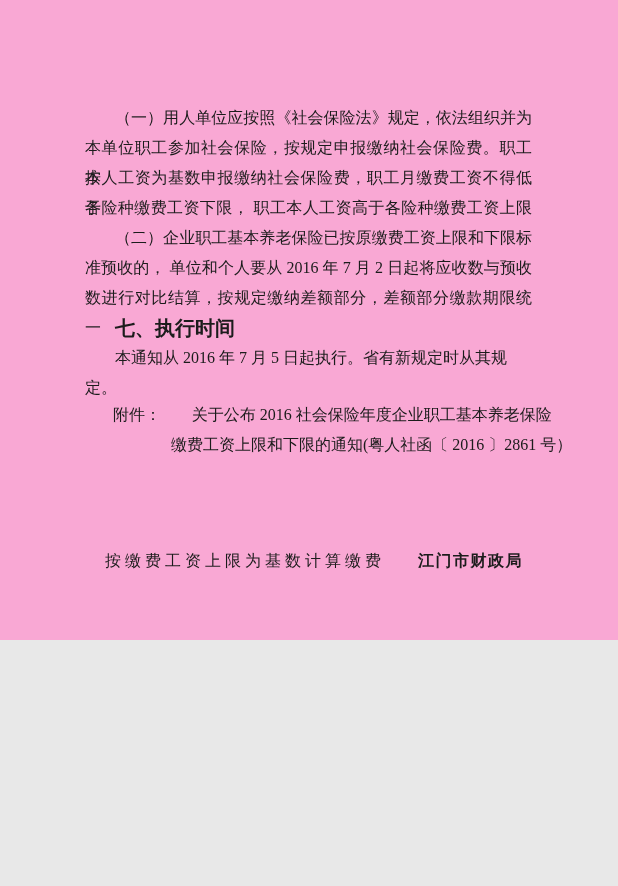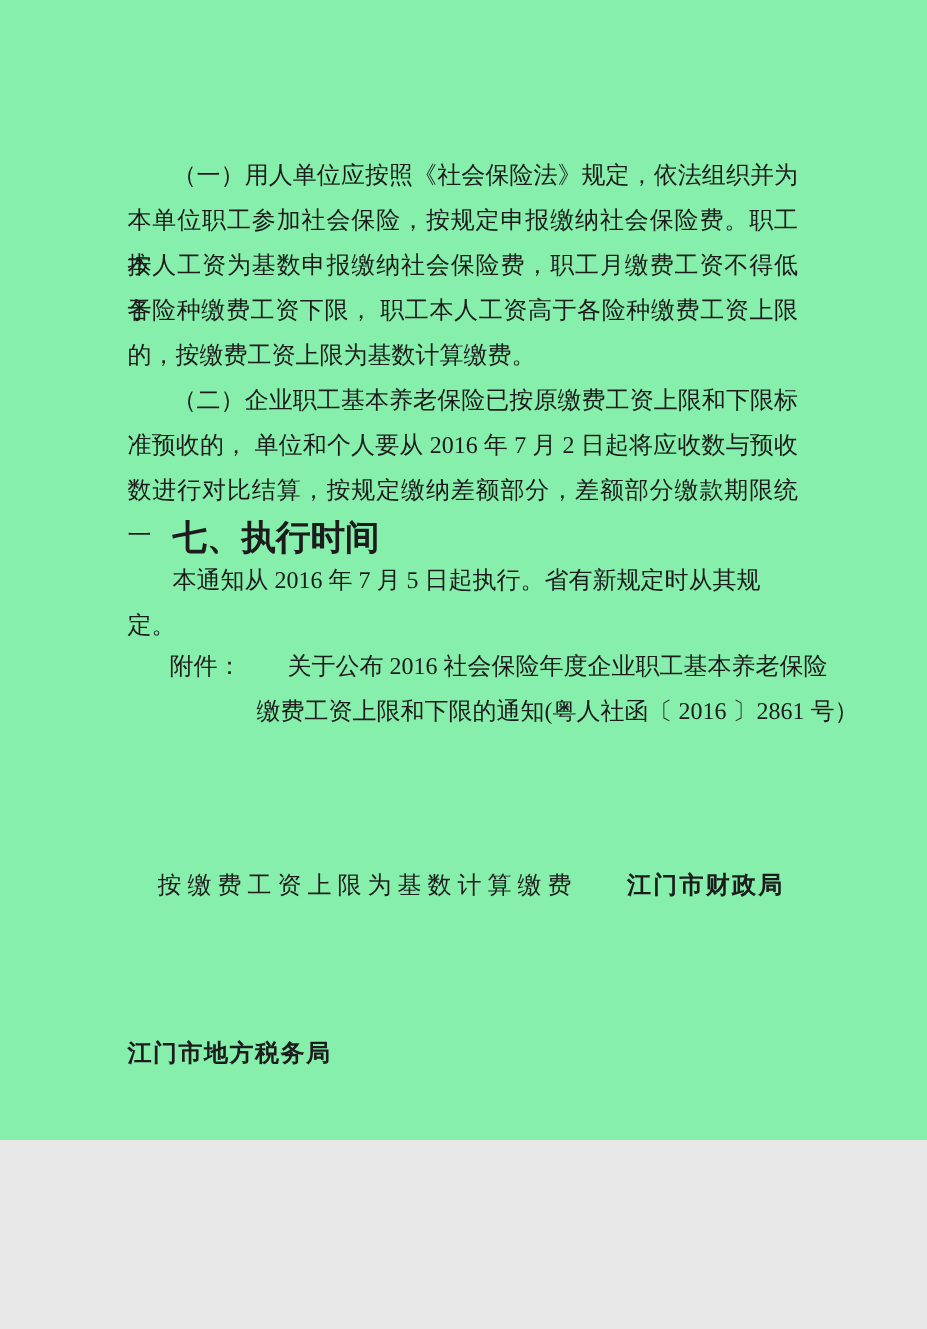--- a/index.html
+++ b/index.html
@@ -1,40 +1,40 @@
 <!DOCTYPE html>
 <html><head>
 <meta charset="utf-8">
 <style>
   html,body { margin:0; padding:0; background:#e8e8e8; }
   .page {
     position:relative;
-    width:618px; height:760px;
+    width:618px; height:640px;
     margin:0 auto;
-    background:#86efac;
+    background:#f9a8d4;
     font-family:"Liberation Serif","DejaVu Serif",serif;
     color:#1c1c1c;
     overflow:hidden;
   }
   .content {
     position:absolute;
     left:85px; top:103px;
     width:447px;
     font-size:16px;
     line-height:30px;
   }
   .line { height:30px; }
   .jline { text-align:justify; text-align-last:justify; }
   .indent { text-indent:30px; }
   .heading {
     height:30px;
     margin-left:30px;
     font-family:"Liberation Sans","DejaVu Sans",sans-serif;
     font-weight:bold;
-    font-size:23px;
+    font-size:20px;
   }
   .attachment {
     margin-top:27px;
     margin-left:28px;
     display:flex;
     text-align:center;
   }
   .attachment .label { white-space:nowrap; margin-right:10px; }
   .attachment .att-lines .line { white-space:nowrap; }
   .signature-row {
@@ -72,21 +72,20 @@
 <body>
 
 <div class="page">
   <div class="content">
 
     <div>
       <div class="line jline indent">（一）用人单位应按照《社会保险法》规定，依法组织并为</div>
       <div class="line jline">本单位职工参加社会保险，按规定申报缴纳社会保险费。职工按</div>
       <div class="line jline">本人工资为基数申报缴纳社会保险费，职工月缴费工资不得低于</div>
       <div class="line jline">各险种缴费工资下限， 职工本人工资高于各险种缴费工资上限</div>
-      <div class="line">的，按缴费工资上限为基数计算缴费。</div>
     </div>
 
     <div>
       <div class="line jline indent">（二）企业职工基本养老保险已按原缴费工资上限和下限标</div>
       <div class="line jline">准预收的， 单位和个人要从 2016 年 7 月 2 日起将应收数与预收</div>
       <div class="line jline">数进行对比结算，按规定缴纳差额部分，差额部分缴款期限统一</div>
     </div>
 
     <div class="heading">七、执行时间</div>
 

